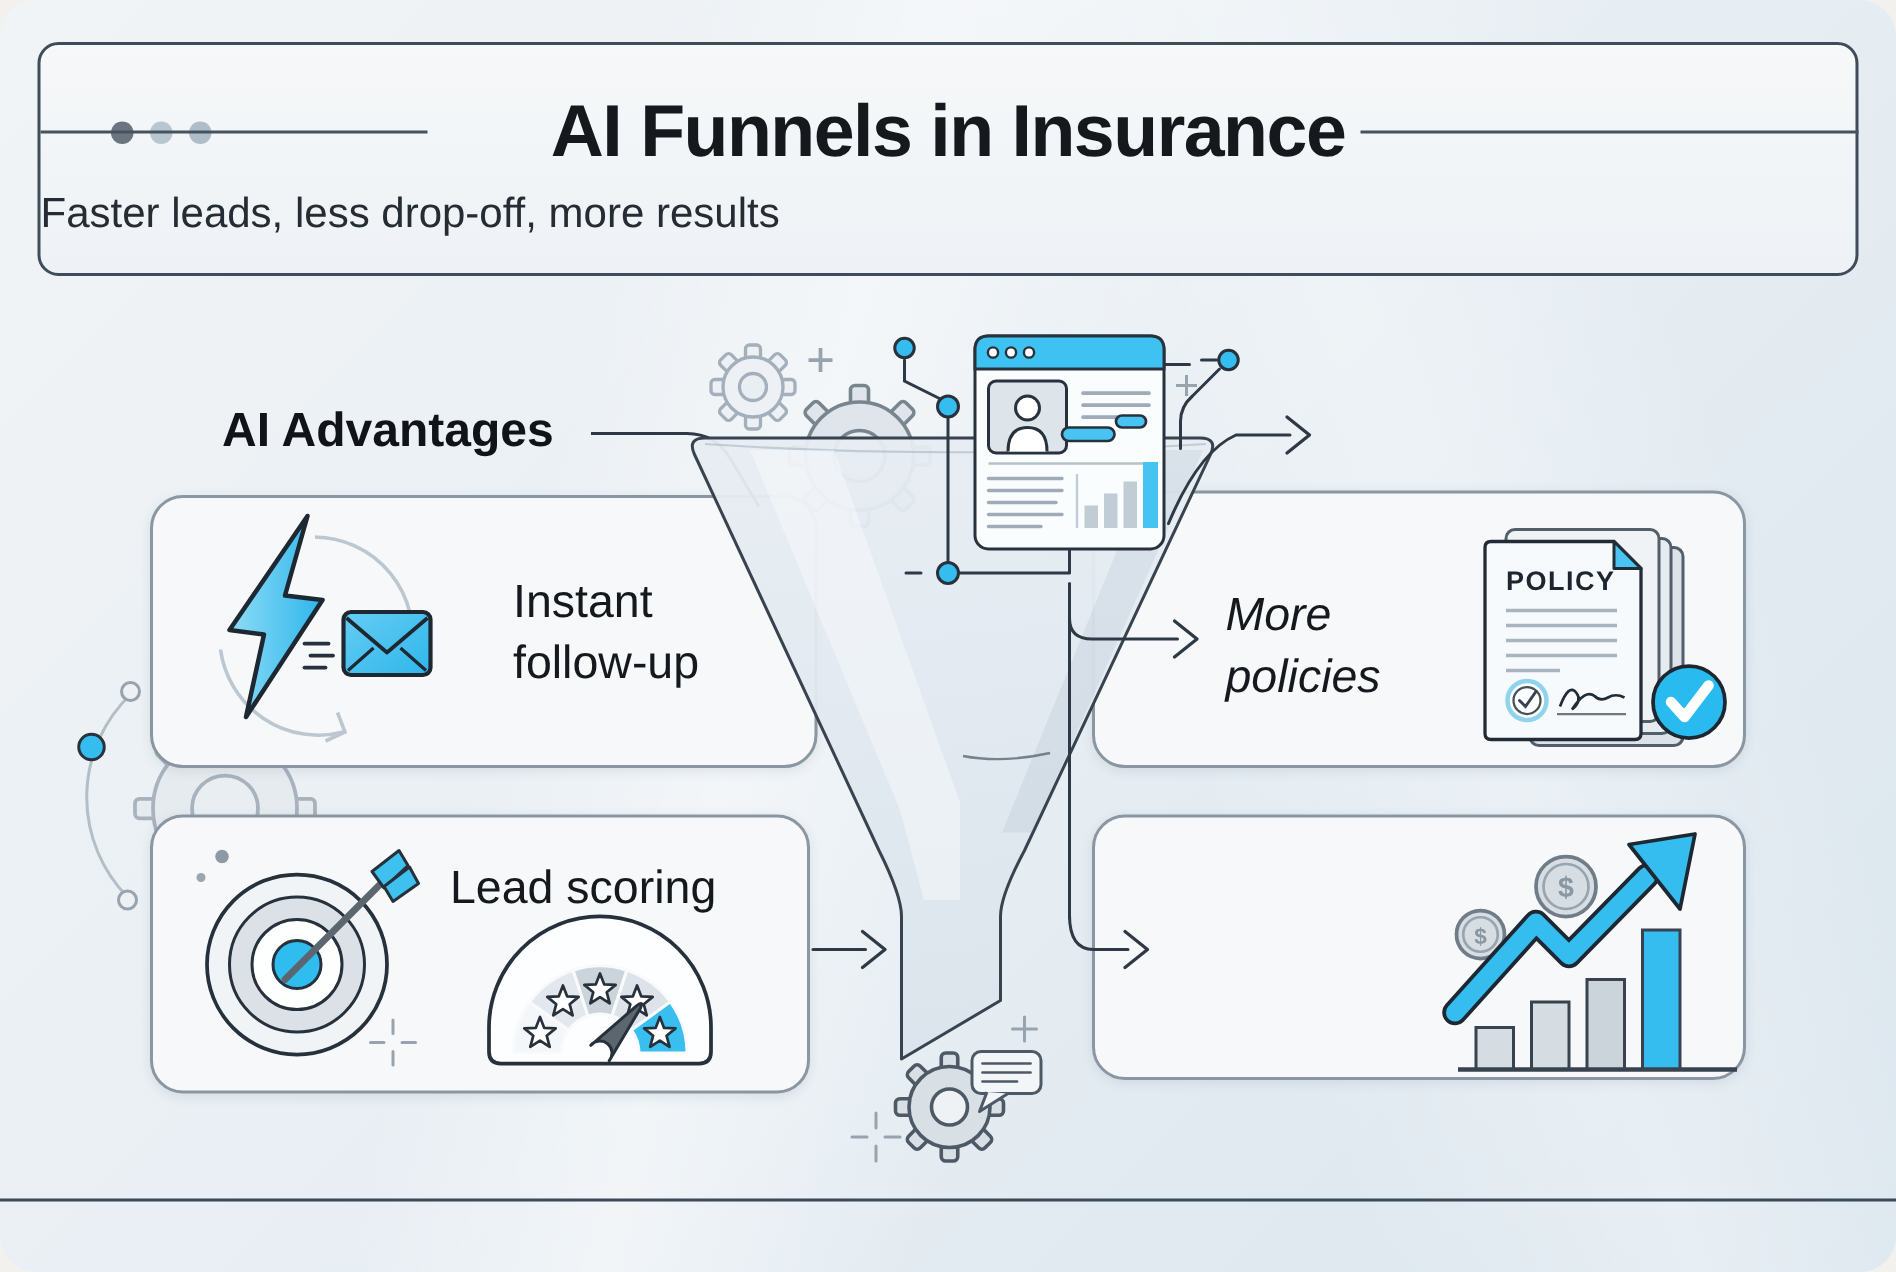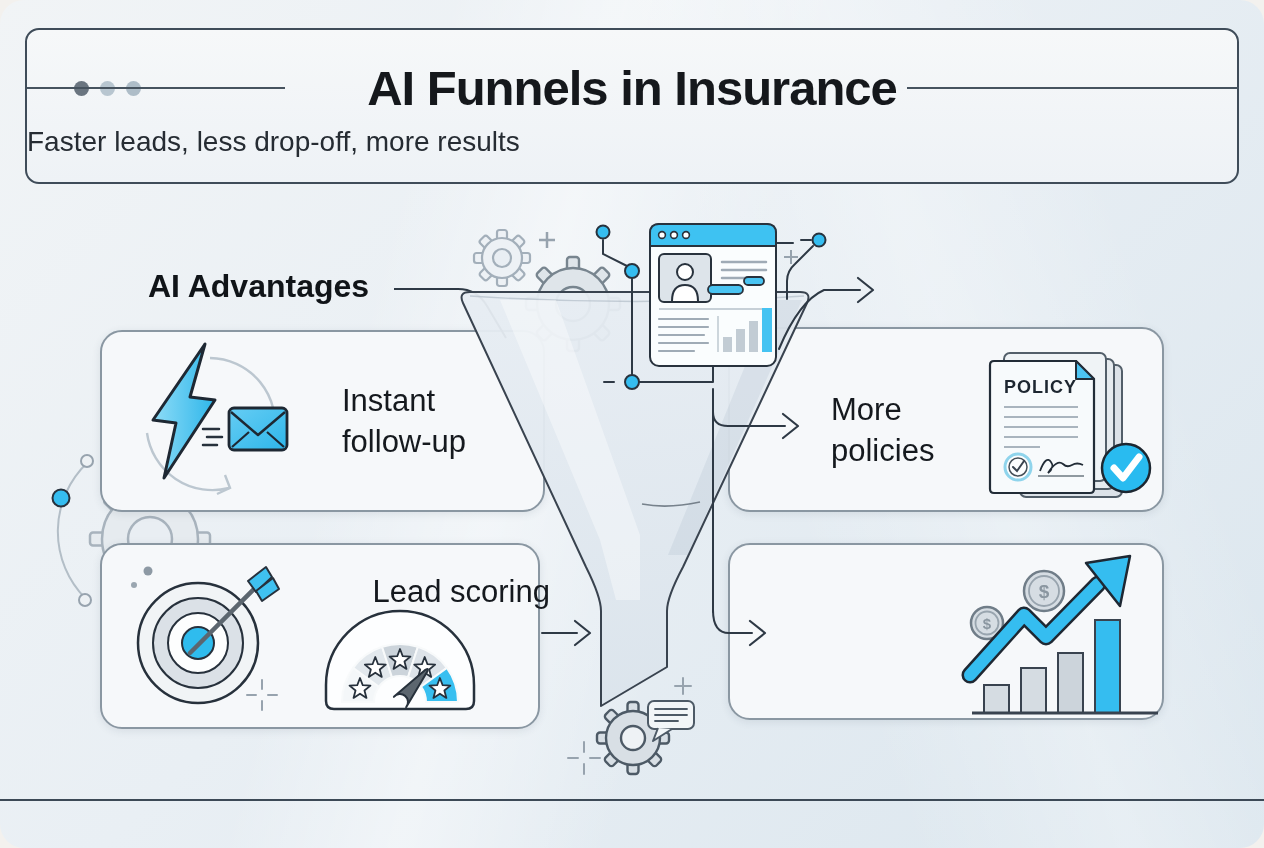--- a/index.html
+++ b/index.html
@@ -33,22 +33,22 @@
 
   
   .card{position:absolute;box-sizing:border-box;background:#f6f8fa;border:2px solid #8a97a2;
     border-radius:22px;box-shadow:0 2px 8px rgba(40,60,80,.10);z-index:2;}
   .c1{left:100px;top:330px;width:445px;height:182px;}
   .c2{left:100px;top:543px;width:440px;height:186px;}
   .c3{left:728px;top:327px;width:436px;height:185px;}
   .c4{left:728px;top:543px;width:436px;height:177px;}
   .cardlabel{position:absolute;font-size:31px;font-weight:500;color:#15191e;line-height:1.33;}
   .cl1{left:205px;top:48px;width:160px;margin-left:35px;}
-  .cl2{left:198px;top:26px;width:250px;text-align:right;}
-  .cl3{left:101px;top:60px;width:150px;}
+  .cl2{left:198px;top:26px;width:250px;}
+  .cl3{left:87px;top:60px;width:150px;font-style:italic;}
   .cl4{left:78px;top:52px;width:150px;}
   .icon{position:absolute;}
 
   .divider{position:absolute;left:0;top:799px;width:1264px;height:2px;background:#3c4956;z-index:1;}
 </style>
 </head>
 <body>
 
 <div class="frame">
   <div class="sheen sheen-a"></div>

